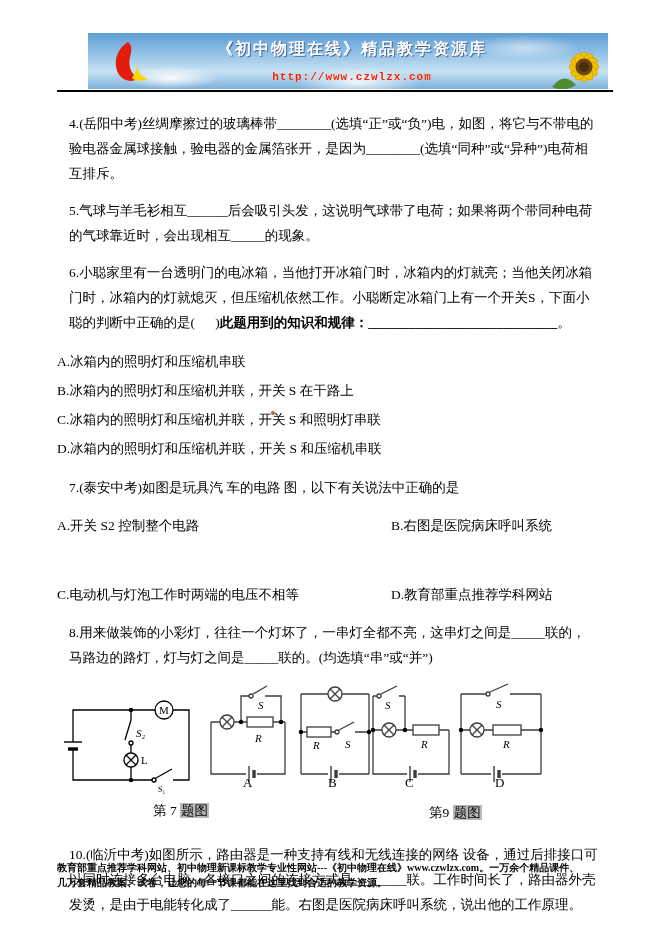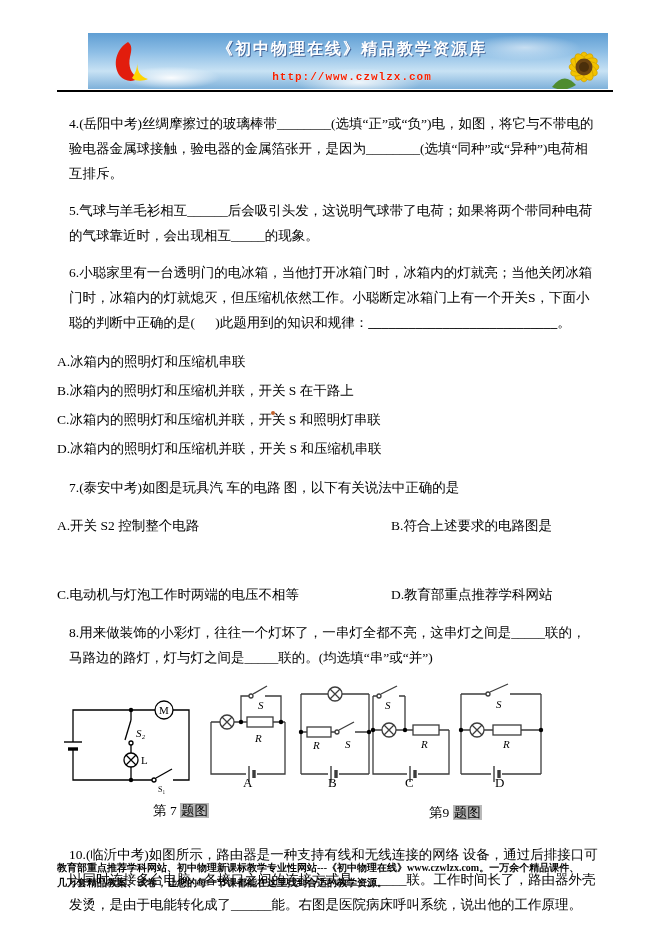--- a/index.html
+++ b/index.html
@@ -22,21 +22,21 @@
   .flame{position:absolute;left:18px;top:6px;}
   .sunflower{position:absolute;right:-4px;top:8px;}
   
   .rule{position:absolute;left:57px;top:90px;width:556px;height:0;border-top:2px solid #000;}
   
   .content{position:absolute;left:57px;top:99px;width:553px;font-size:13.5px;line-height:25px;}
   .content p{margin:12px;white-space:pre-wrap;}
   .q6-options div{line-height:29px;white-space:pre-wrap;}
   .q7-options{display:grid;grid-template-columns:292px 1fr;line-height:27px;gap:42px;}
   .q7-options div{white-space:pre-wrap;}
-  b.knowledge{font-weight:normal;text-align:center;}
+  b.knowledge{font-weight:bold;text-align:center;}
   
   .figures{position:relative;height:150px;margin-top:2px;}
   .fig{position:absolute;}
   .fig-caption{position:absolute;font-size:13.5px;white-space:nowrap;}
   .cap-shaded{background:#b9b9b9;padding:0 1px;text-align:center;}
   svg text{font-family:"Liberation Serif","DejaVu Serif",serif;}
   
   .footer{position:absolute;left:57px;top:860px;width:556px;font-size:10px;font-weight:bold;
           line-height:15px;color:#050505;}
   .stray-dot{position:absolute;left:271px;top:411px;width:4px;height:4px;border-radius:50%;
@@ -80,21 +80,21 @@
     <p><span>6.小聪家里有一台透明门的电冰箱，当他打开冰箱门时，冰箱内的灯就亮；当他关闭冰箱门时，冰箱内的灯就熄灭，但压缩机依然工作。小聪断定冰箱门上有一个开关S，下面小聪的判断中正确的是(      )</span><b class="knowledge">此题用到的知识和规律：</b><b>____________________________</b><span>。</span></p>
     <div class="q6-options">
       <div>A.冰箱内的照明灯和压缩机串联</div>
       <div>B.冰箱内的照明灯和压缩机并联，开关 S 在干路上</div>
       <div>C.冰箱内的照明灯和压缩机并联，开关 S 和照明灯串联</div>
       <div>D.冰箱内的照明灯和压缩机并联，开关 S 和压缩机串联</div>
     </div>
     <p>7.(泰安中考)如图是玩具汽 车的电路 图，以下有关说法中正确的是</p>
     <div class="q7-options">
       <div>A.开关 S2 控制整个电路</div>
-      <div>B.符合上述要求的电路图是</div>
+      <div>B.右图是医院病床呼叫系统</div>
       <div>C.电动机与灯泡工作时两端的电压不相等</div>
       <div>D.教育部重点推荐学科网站</div>
     </div>
     <p>8.用来做装饰的小彩灯，往往一个灯坏了，一串灯全都不亮，这串灯之间是_____联的，马路边的路灯，灯与灯之间是_____联的。(均选填“串”或“并”)</p>
 
     <div class="figures">
 
       <svg class="fig" style="left:4px;top:16px" width="140" height="96" viewBox="0 0 140 96">
         <g stroke="#000" stroke-width="1.3" fill="none">
           <path d="M12,44 V12 H94"></path>

